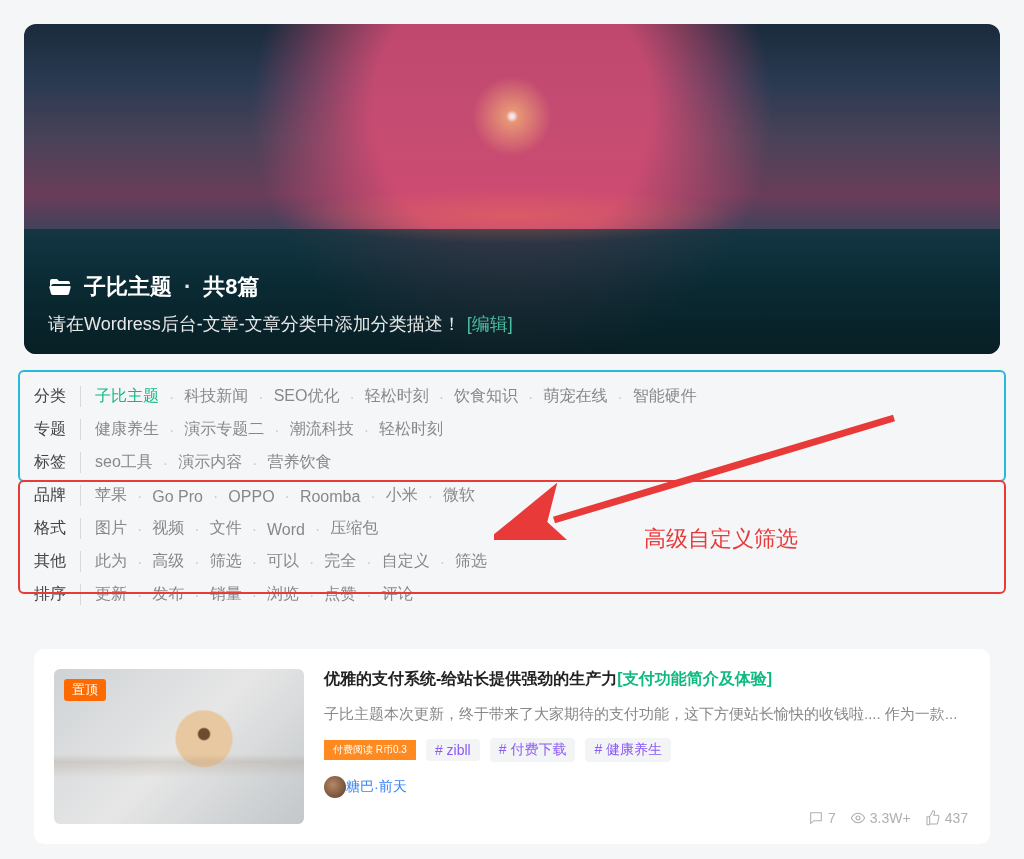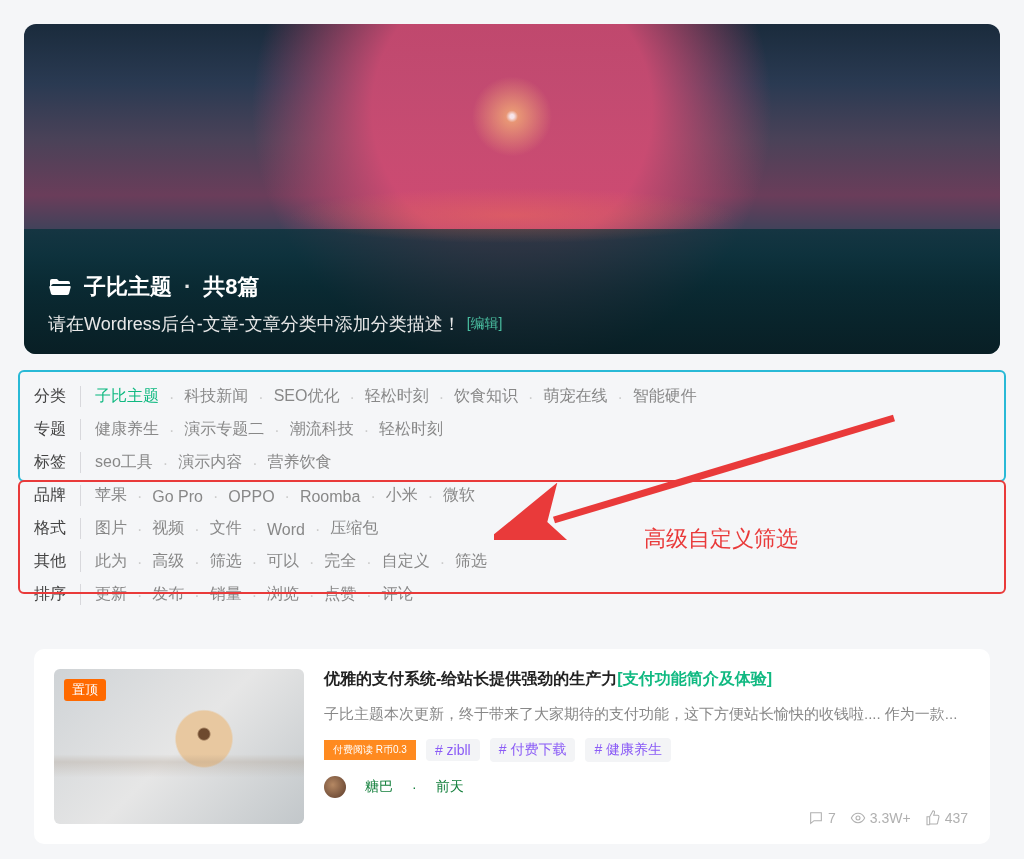--- a/index.html
+++ b/index.html
@@ -26,22 +26,22 @@
   background:
     radial-gradient(ellipse 320px 40px at 50% 58%, rgba(255,120,80,0.35), transparent 70%),
     linear-gradient(to bottom, transparent 62%, rgba(10,50,60,0.8) 62%, rgba(8,30,36,0.9) 100%);
 }
 .hero-content {
   position: absolute; left: 24px; bottom: 18px; right: 24px;
   color: #fff;
 }
 .hero-title { display:flex; align-items:center; gap:12px; font-size:22px; font-weight:600; }
 .hero-title .dot { color:#e5e5e5; }
-.hero-desc { margin-top:10px; font-size:18px; color:#e8e8e8; display:flex; align-items:center; gap:6px; }
-.hero-desc a { color:#4abfa1; text-decoration:none; font-size:14px; }
+.hero-desc { margin-top:10px; font-size:18px; color:#e8e8e8; display:flex; gap:6px; }
+.hero-desc a { color:#4abfa1; text-decoration:none; font-size:18px; }
 .folder-icon svg { width:24px; height:24px; fill:#fff; display:block; }
 
 .filters {
   margin-top:18px;
   padding:8px 10px;
   position:relative;
 }
 .filter-row {
   display:flex; align-items:flex-end;
   padding:6px 0;
@@ -116,22 +116,22 @@
 .post-excerpt { margin-top:12px; color:#888; font-size:15px; line-height:1.6; 
   overflow:hidden; text-overflow:ellipsis; white-space:nowrap;}
 .post-tags { margin-top:12px; display:flex; gap:10px; align-items:center; flex-wrap:wrap;}
 .badge {
   background:#ff8a1f; color:#fff; font-size:10px; padding:3px 9px; border-radius:0;
 }
 .tag {
   color:#8b5cf6; font-size:14px; background:#f3f4f6; padding:3px 9px; border-radius:4px;
 }
 .post-meta {
-  margin-top:14px; display:flex; align-items:center; gap:19px;
-  color:#15803d; font-size:14px;
+  margin-top:14px; display:flex; align-items:center; gap:0;
+  color:#3b82f6; font-size:14px;
 }
 .avatar {
   width:22px; height:22px; border-radius:50%;
   background: radial-gradient(circle at 40% 40%, #b58863, #5a3a2a);
 }
 .meta-right {
   position:absolute; right:22px; bottom:18px;
   display:flex; gap:14px; color:#b0b0b0; font-size:14px; align-items:center;
 }
 .meta-right .mi { display:flex; align-items:center; gap:4px; }

